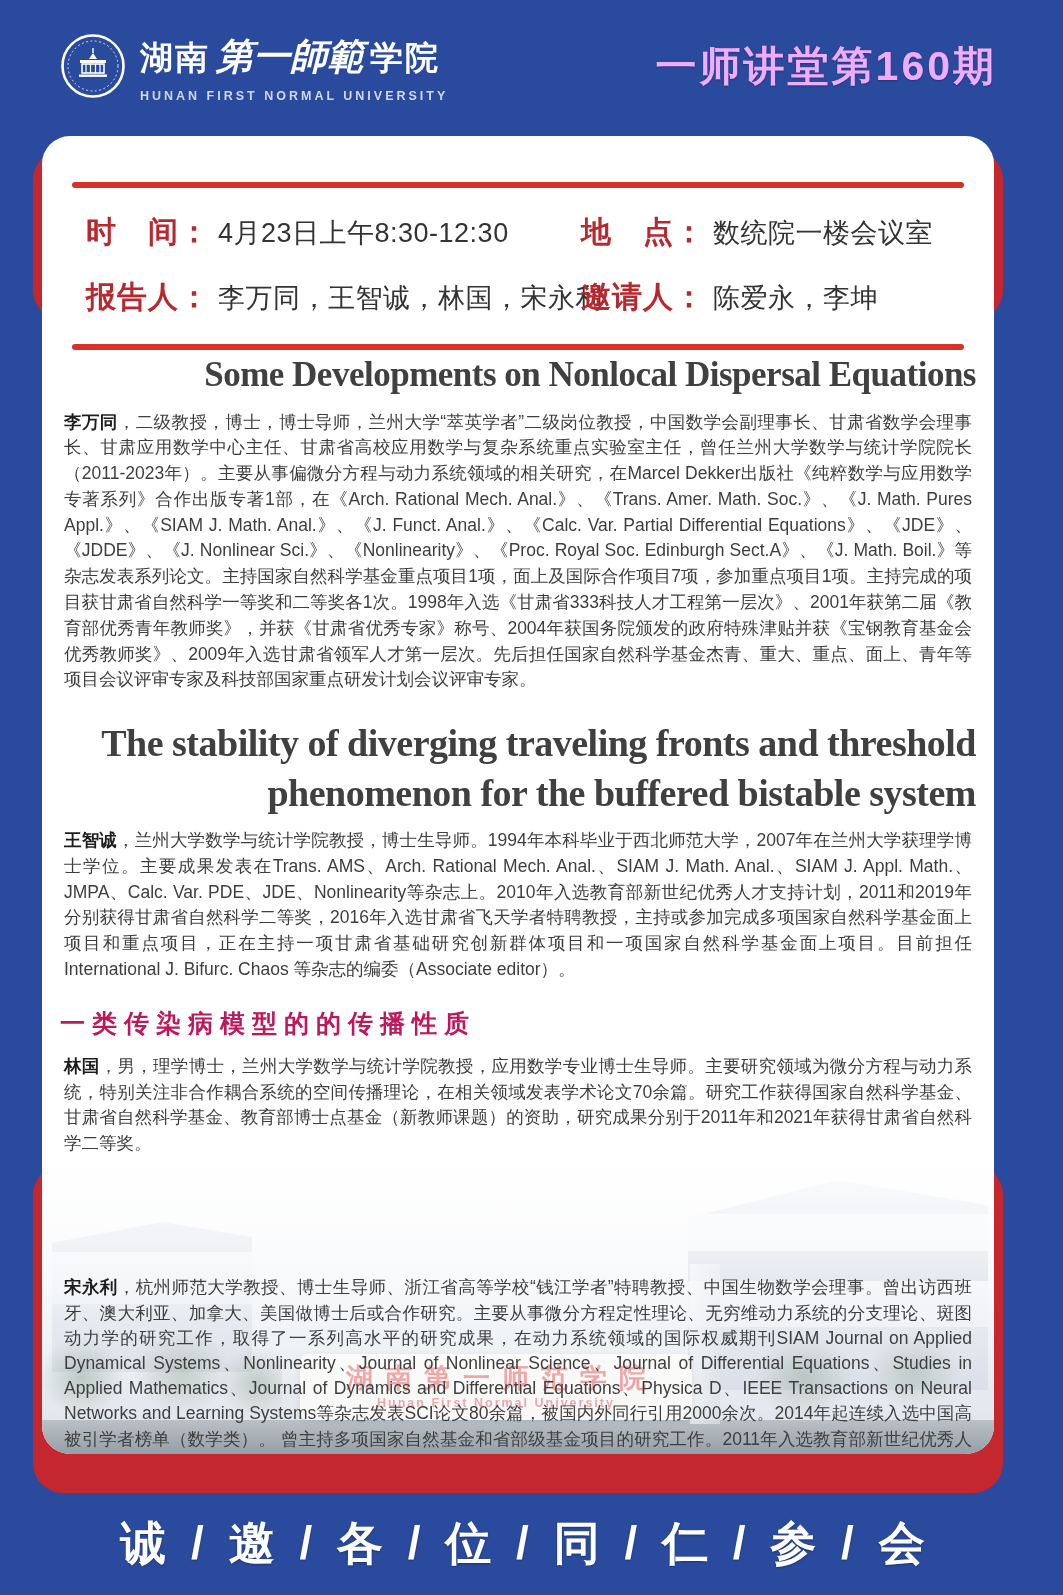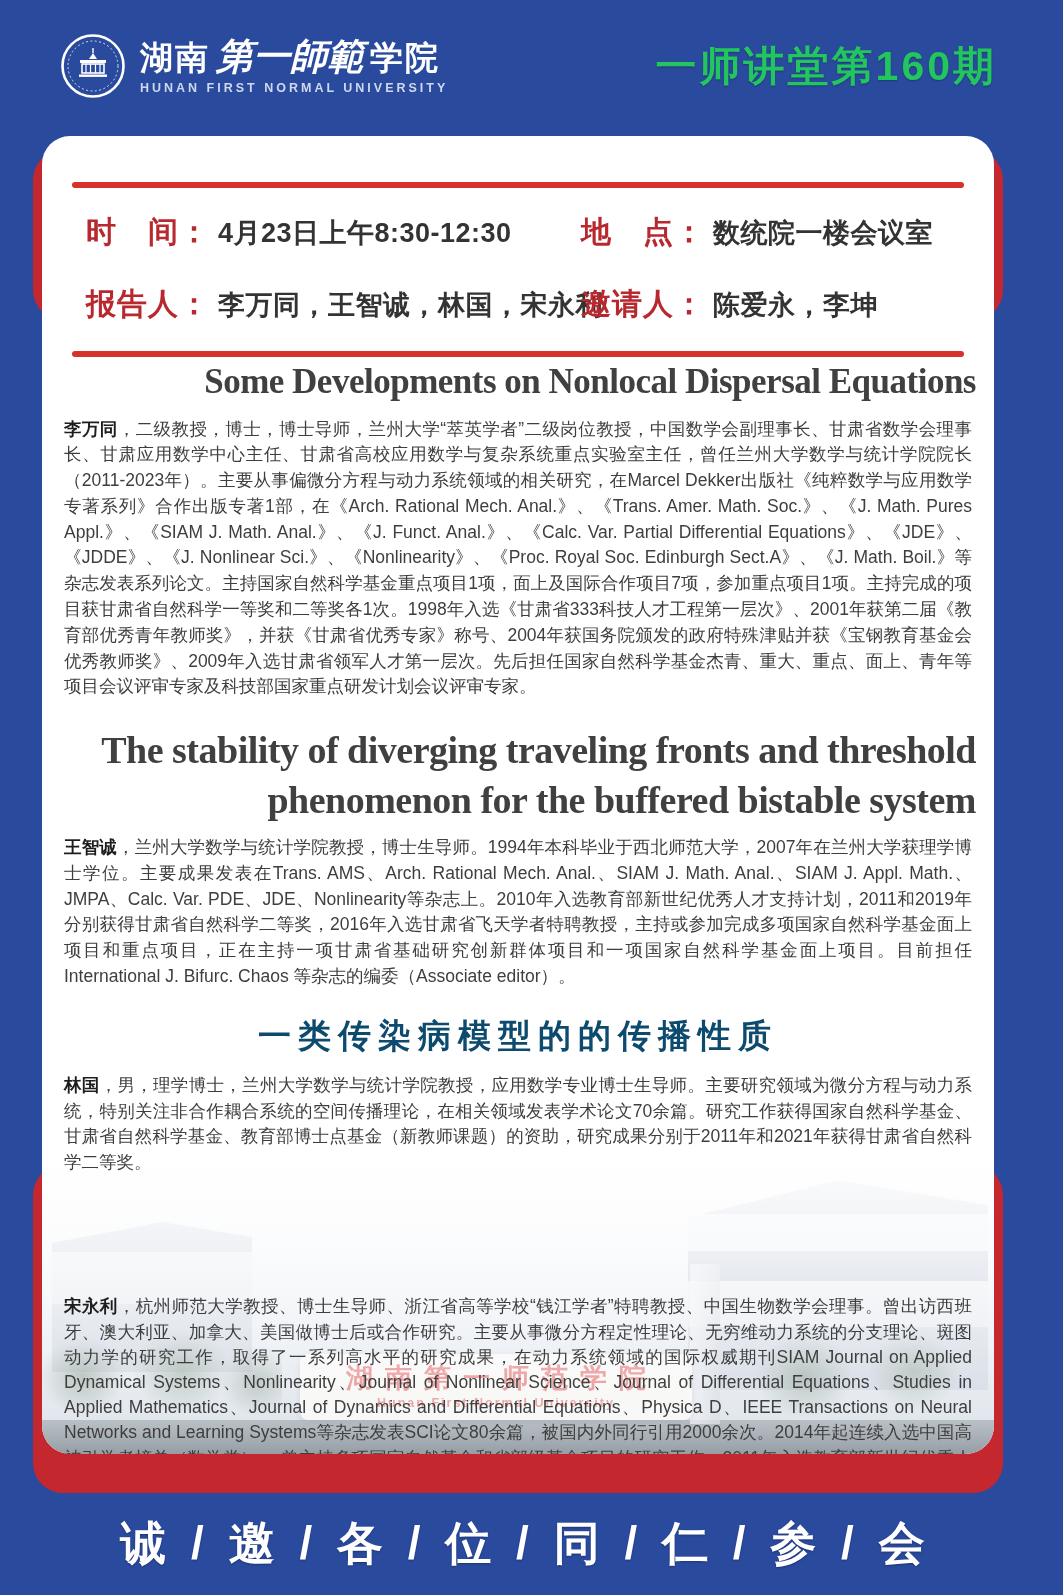--- a/index.html
+++ b/index.html
@@ -11,49 +11,49 @@
   
   .header{
     position:absolute;top:0;left:0;right:0;height:140px;
     display:flex;align-items:center;justify-content:space-between;
     padding:0 66px 8px 60px;box-sizing:border-box;
   }
   .logo{display:flex;align-items:center;}
   .seal{width:66px;height:66px;flex:0 0 auto;}
   .logo-txt{margin-left:14px;}
   .logo-cn{display:flex;align-items:baseline;color:#fff;font-weight:600;font-size:33px;letter-spacing:2px;line-height:1;}
-  .logo-cn .script{font-style:italic;font-weight:700;font-size:37px;margin:0 6px;letter-spacing:0;}
+  .logo-cn .script{font-style:italic;font-weight:700;font-size:37px;margin:8px 6px;letter-spacing:0;}
   .logo-en{margin-top:6px;color:#cdd9ef;font-size:12.5px;letter-spacing:3px;font-weight:600;}
-  .issue{color:#22c55e;font-weight:800;font-size:41px;letter-spacing:3px;text-shadow:0 1px 2px rgba(0,0,0,.25);}
+  .issue{color:#f0abfc;font-weight:800;font-size:41px;letter-spacing:3px;text-shadow:0 1px 2px rgba(0,0,0,.25);}
   
   .red-top{position:absolute;left:33px;top:150px;width:970px;height:170px;background:#C5272E;border-radius:30px;}
   .red-bottom{position:absolute;left:33px;top:1165px;width:970px;height:328px;background:#C5272E;border-radius:30px;}
   
   .card{
     position:absolute;left:42px;top:136px;width:952px;height:1318px;
     background:#fff;border-radius:28px;z-index:2;box-sizing:border-box;
     padding:46px 18px 0 18px;overflow:hidden;
   }
   .rule{height:6px;background:#D7312B;border-radius:3px;margin:0 12px;}
   
-  .info{display:grid;grid-template-columns:56% 44%;row-gap:31px;margin:24px 0 26px 0;padding:0 6px 0 26px;}
+  .info{display:grid;grid-template-columns:56% 44%;row-gap:24px;margin:24px 0 26px 0;padding:0 6px 0 26px;}
   .info-cell{display:flex;align-items:baseline;white-space:nowrap;}
   .info-label{color:#B7292F;font-weight:800;font-size:30px;letter-spacing:1px;}
-  .info-value{color:#333;font-weight:700;font-size:27px;margin-left:8px;letter-spacing:0.5px;}
+  .info-value{color:#333;font-weight:400;font-size:27px;margin-left:8px;letter-spacing:0.5px;}
   
   .title-en{
     font-family:"Liberation Serif",serif;font-weight:700;color:#404040;
     text-align:right;line-height:1.3;letter-spacing:-0.5px;
   }
   .title-en .line{white-space:nowrap;}
   .t1{font-size:35px;margin:2px 0 12px 0;}
   .t2{font-size:38px;margin:26px 0 10px 0;}
   .t4{font-size:34px;margin:20px 0 10px 0;}
   .title-cn{
-    text-align:center;color:#0c4a6e;font-weight:800;font-size:33px;
+    text-align:left;color:#be185d;font-weight:800;font-size:25px;
     letter-spacing:7px;margin:24px 0 14px 0;
   }
   
   .bio{
     color:#3E3E3E;font-size:17.5px;line-height:25.8px;text-align:justify;
     margin:0;padding:0 4px;position:relative;z-index:3;
   }
   .bio b{color:#1d1d1d;font-weight:700;}
   .bio.last{line-height:25.2px;}
   

